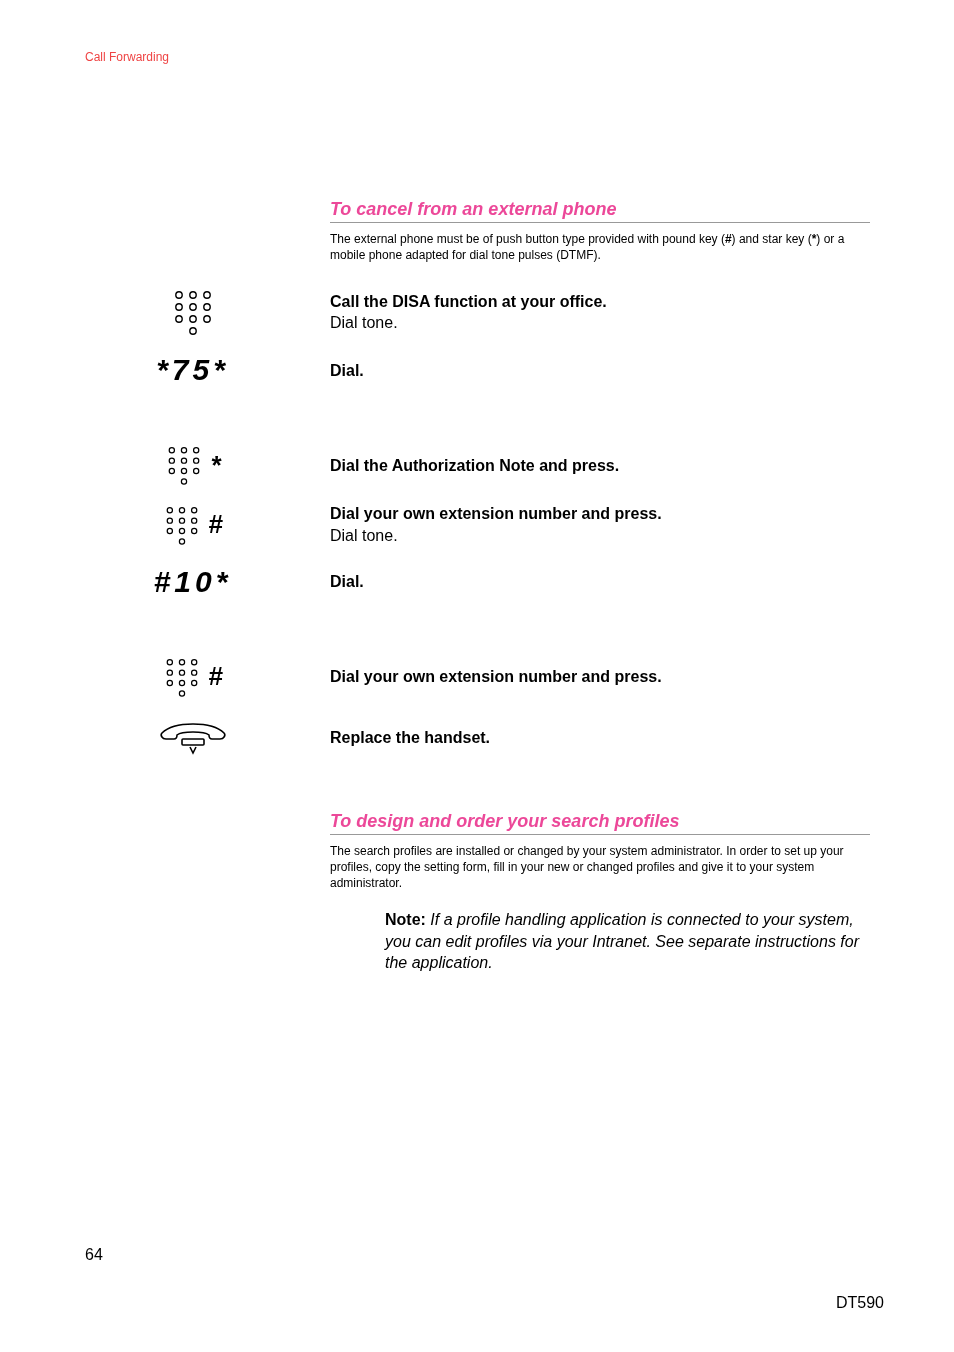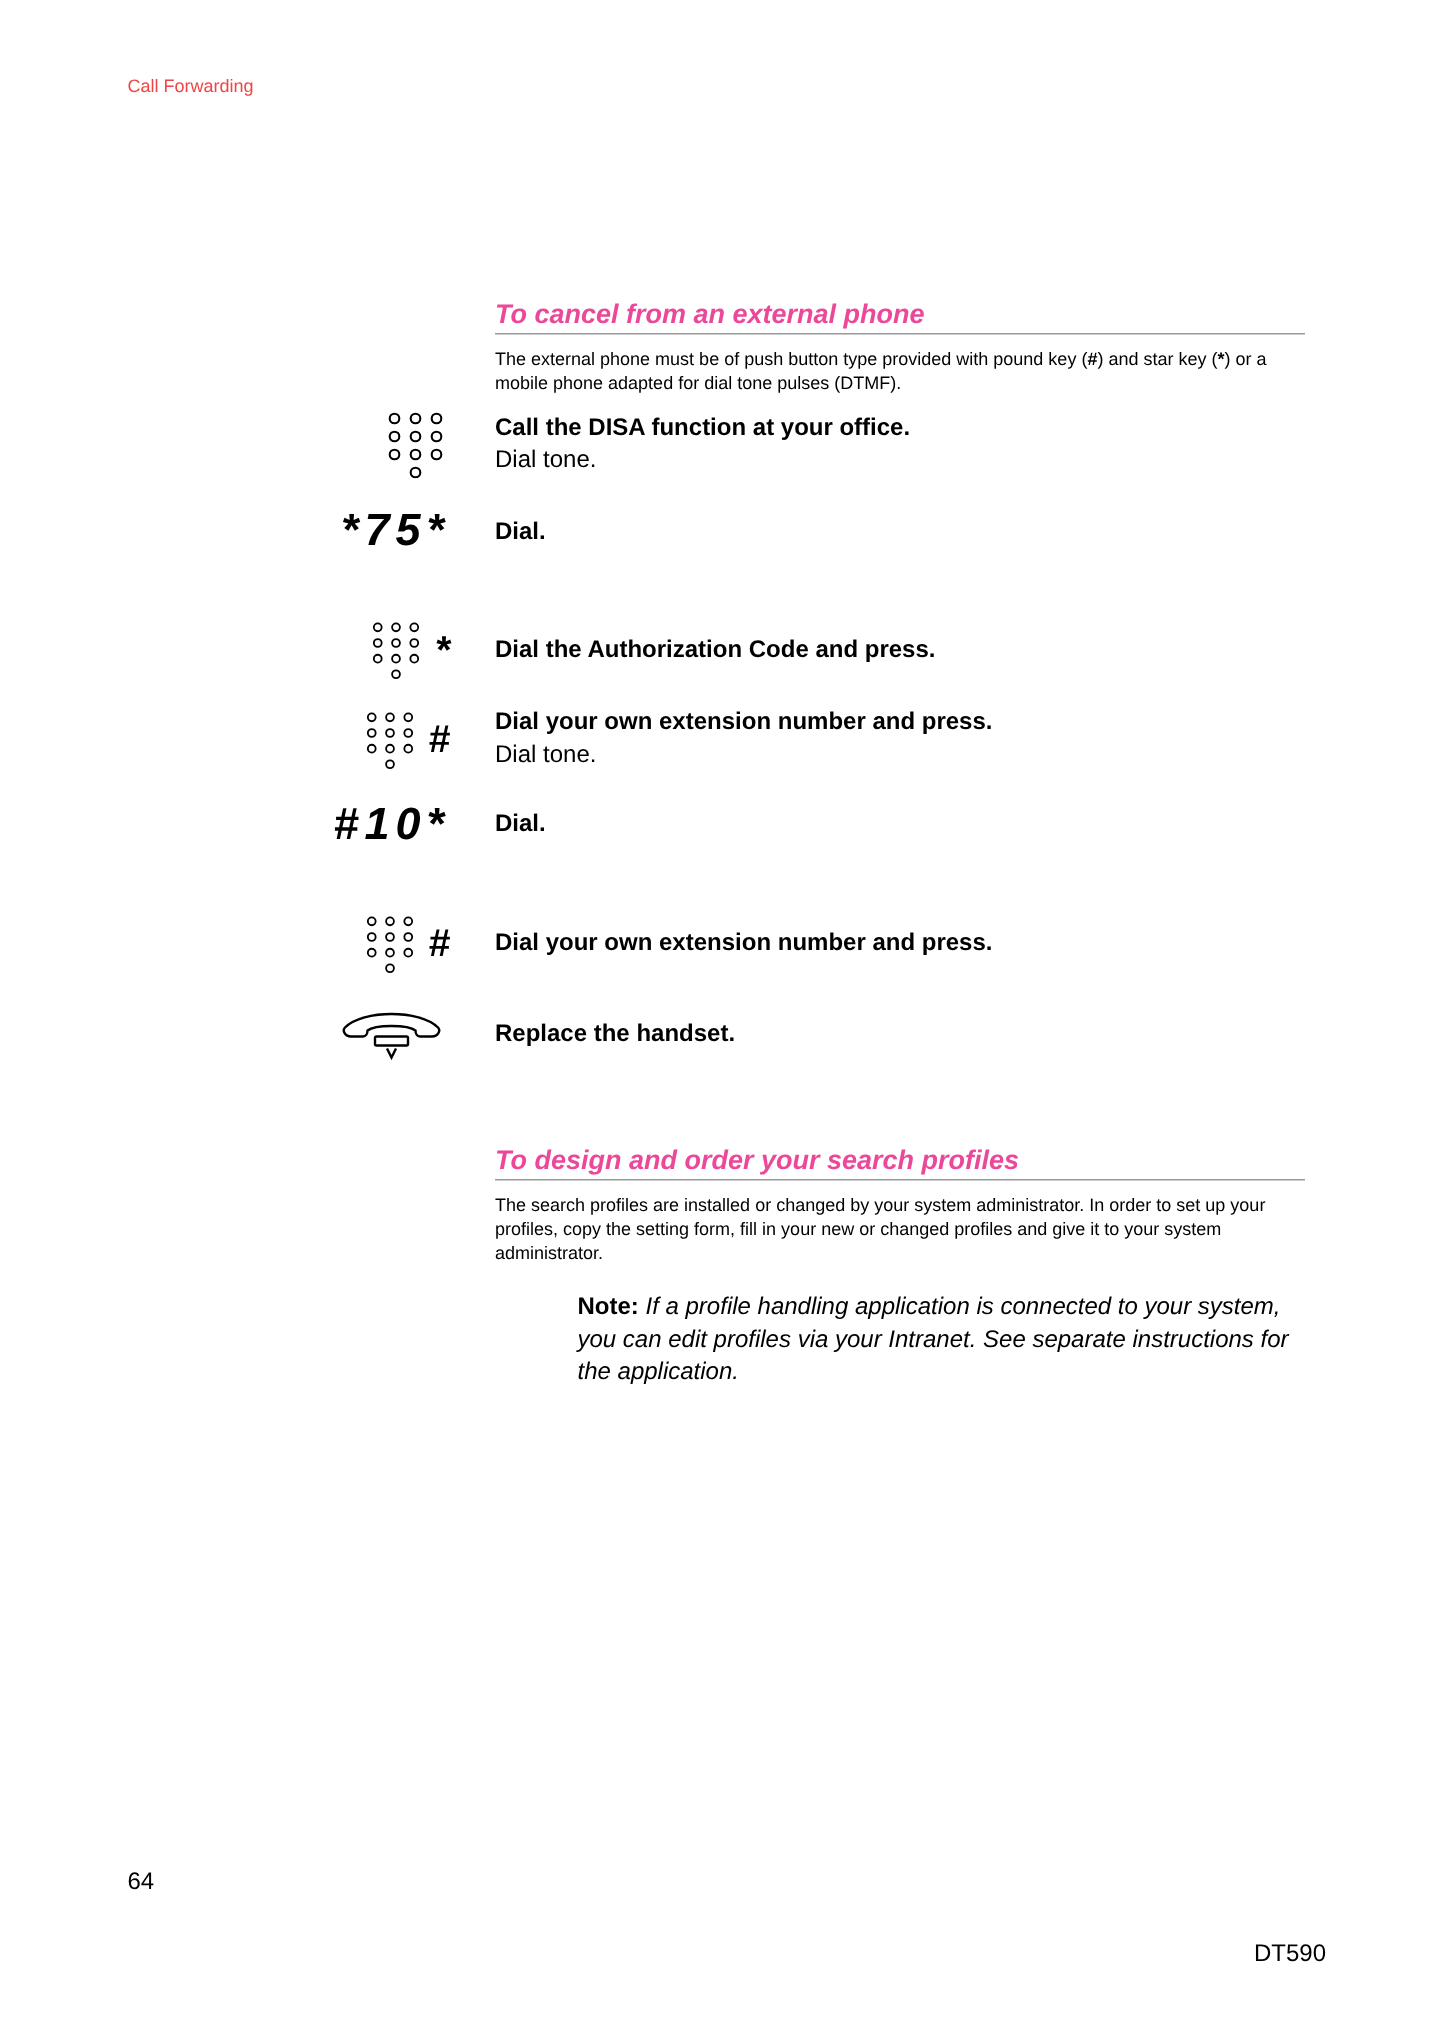--- a/index.html
+++ b/index.html
@@ -42,27 +42,27 @@
     font-size: 12px;
     line-height: 1.35;
     margin-left: 245px;
     max-width: 540px;
     margin-top: 8px;
     margin-bottom: 10px;
   }
   .step-row {
     display: flex;
     align-items: center;
-    margin-top: 10px;
+    margin-top: 26px;
     margin-bottom: 10px;
   }
   .step-left {
     width: 245px;
     display: flex;
-    justify-content: flex-end;
+    justify-content: center;
     padding-right: 30px;
     box-sizing: border-box;
     align-items: center;
   }
   .step-right {
     flex: 1;
     max-width: 540px;
     font-size: 16px;
     line-height: 1.35;
   }
@@ -186,21 +186,21 @@
                   <circle cx="23" cy="30" r="3"></circle>
                   <circle cx="37" cy="30" r="3"></circle>
                 <circle cx="23" cy="42" r="3"></circle>
               </g>
             </svg>
           </span>
           <span style="font-size:26px;font-weight:bold;font-style:italic;">*</span>
         </div>
       </div>
       <div class="step-right">
-        <div class="bold">Dial the Authorization Code and press.</div>
+        <div class="bold">Dial the Authorization Note and press.</div>
       </div>
     </div>
 
     <div class="step-row" style="margin-top:18px;">
       <div class="step-left">
         <div class="icon-wrap">
           <span>
             <svg width="40" height="40" viewBox="0 0 46 46">
               <g fill="none" stroke="#000" stroke-width="1.4">
                 <circle cx="9" cy="6" r="3"></circle>

